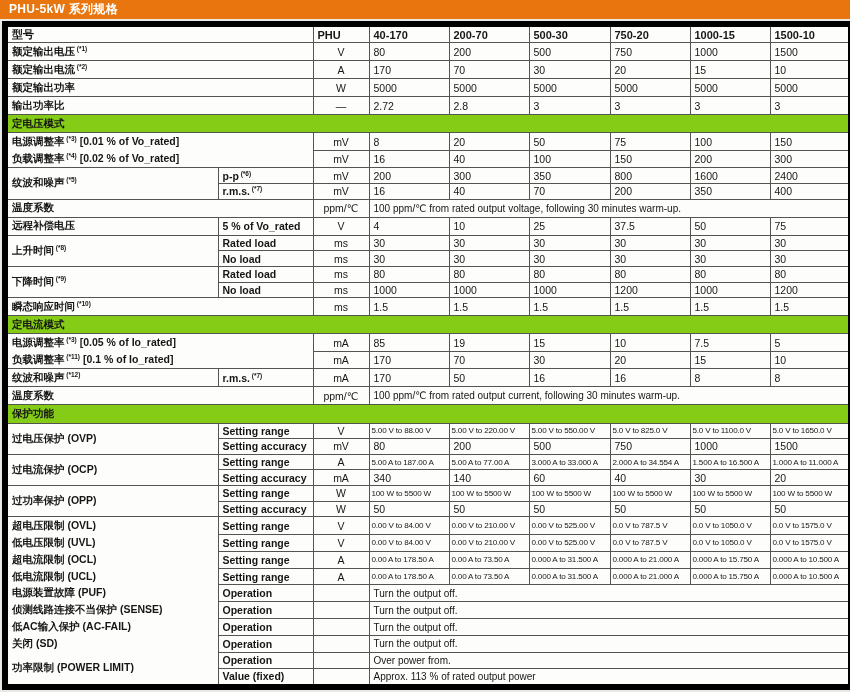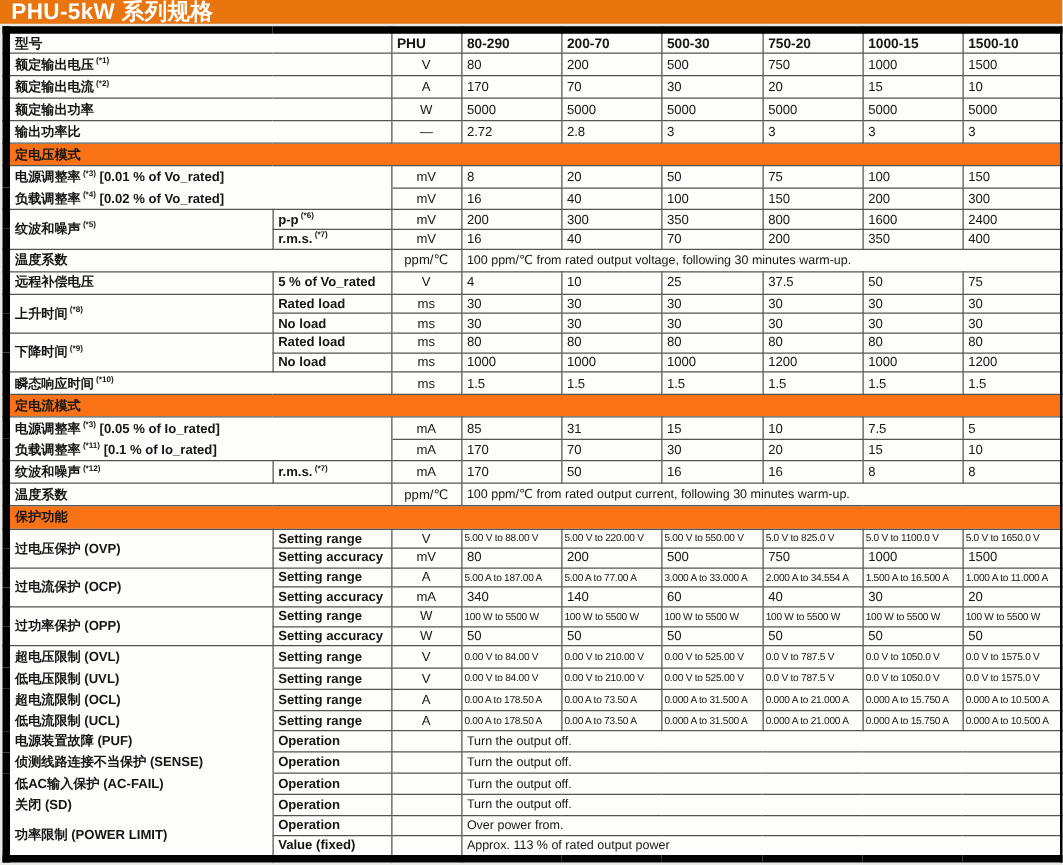--- a/index.html
+++ b/index.html
@@ -4,21 +4,21 @@
 <style>
   html,body { margin:0; padding:0; }
   body {
     width:850px; height:692px; overflow:hidden;
     background:#e9e9e6;
     font-family:"Liberation Sans","DejaVu Sans",sans-serif;
     -webkit-font-smoothing:antialiased;
   }
   .banner {
     background:#E8750E; height:19px; line-height:19px;
-    color:#ffffff; font-weight:bold; font-size:18px;
+    color:#ffffff; font-weight:bold; font-size:12px;
     padding-left:9px; letter-spacing:0.3px;
   }
   .wrap { padding:2px 2px 0 2px; }
   table {
     border-collapse:collapse; table-layout:fixed;
     width:846px; height:669px; background:#fdfdfc;
     border:6px solid #000000;
   }
   td,th {
     border:1px solid #55554f;
@@ -27,21 +27,21 @@
     height:12px; text-align:left;
   }
   th.hdr { font-weight:bold; font-size:11px; }
   th.mod, th.unit-h { text-align:left; }
   .label  { font-weight:bold; }
   .sub    { font-weight:bold; }
   .unit   { text-align:center; }
   .val    { text-align:left; }
   .sm     { font-size:8.1px; letter-spacing:-0.2px; padding:0 2px; }
   .span-val { font-size:10px; }
-  .section { background:#f97316; font-weight:bold; }
+  .section { background:#84cc16; font-weight:bold; }
   sup.sup { font-size:6.5px; line-height:0; }
   .nb { border-top-style:hidden; }
 </style>
 </head>
 <body>
 
 <div class="banner">
   <span>PHU-5kW 系列规格</span>
 </div>
 
@@ -55,21 +55,21 @@
         <col style="width:80px">
         <col style="width:81px">
       <col style="width:80px">
         <col style="width:80px">
         <col style="width:81px">
     </colgroup>
     <thead>
       <tr>
         <th colspan="2" class="hdr">型号</th>
         <th class="hdr unit-h">PHU</th>
-        <th class="hdr mod">80-290</th>
+        <th class="hdr mod">40-170</th>
         <th class="hdr mod">200-70</th>
         <th class="hdr mod">500-30</th>
         <th class="hdr mod">750-20</th>
         <th class="hdr mod">1000-15</th>
         <th class="hdr mod">1500-10</th>
       </tr>
     </thead>
     <tbody id="spec-tbody">
         <tr>
           <td class="label" colspan="2"><span>额定输出电压</span><sup class="sup"> (*1)</sup></td>
@@ -223,21 +223,21 @@
           <td class="val">1.5</td>
           <td class="val">1.5</td>
         </tr>
         <tr>
           <td class="section" colspan="9">定电流模式</td>
         </tr>
         <tr>
           <td class="label" colspan="2"><span>电源调整率</span><sup class="sup"> (*3)</sup><span> [0.05 % of Io_rated]</span></td>
           <td class="unit">mA</td>
           <td class="val">85</td>
-          <td class="val">31</td>
+          <td class="val">19</td>
           <td class="val">15</td>
           <td class="val">10</td>
           <td class="val">7.5</td>
           <td class="val">5</td>
         </tr>
         <tr>
           <td class="label nb" colspan="2"><span>负载调整率</span><sup class="sup"> (*11)</sup><span> [0.1 % of Io_rated]</span></td>
           <td class="unit">mA</td>
           <td class="val">170</td>
           <td class="val">70</td>

